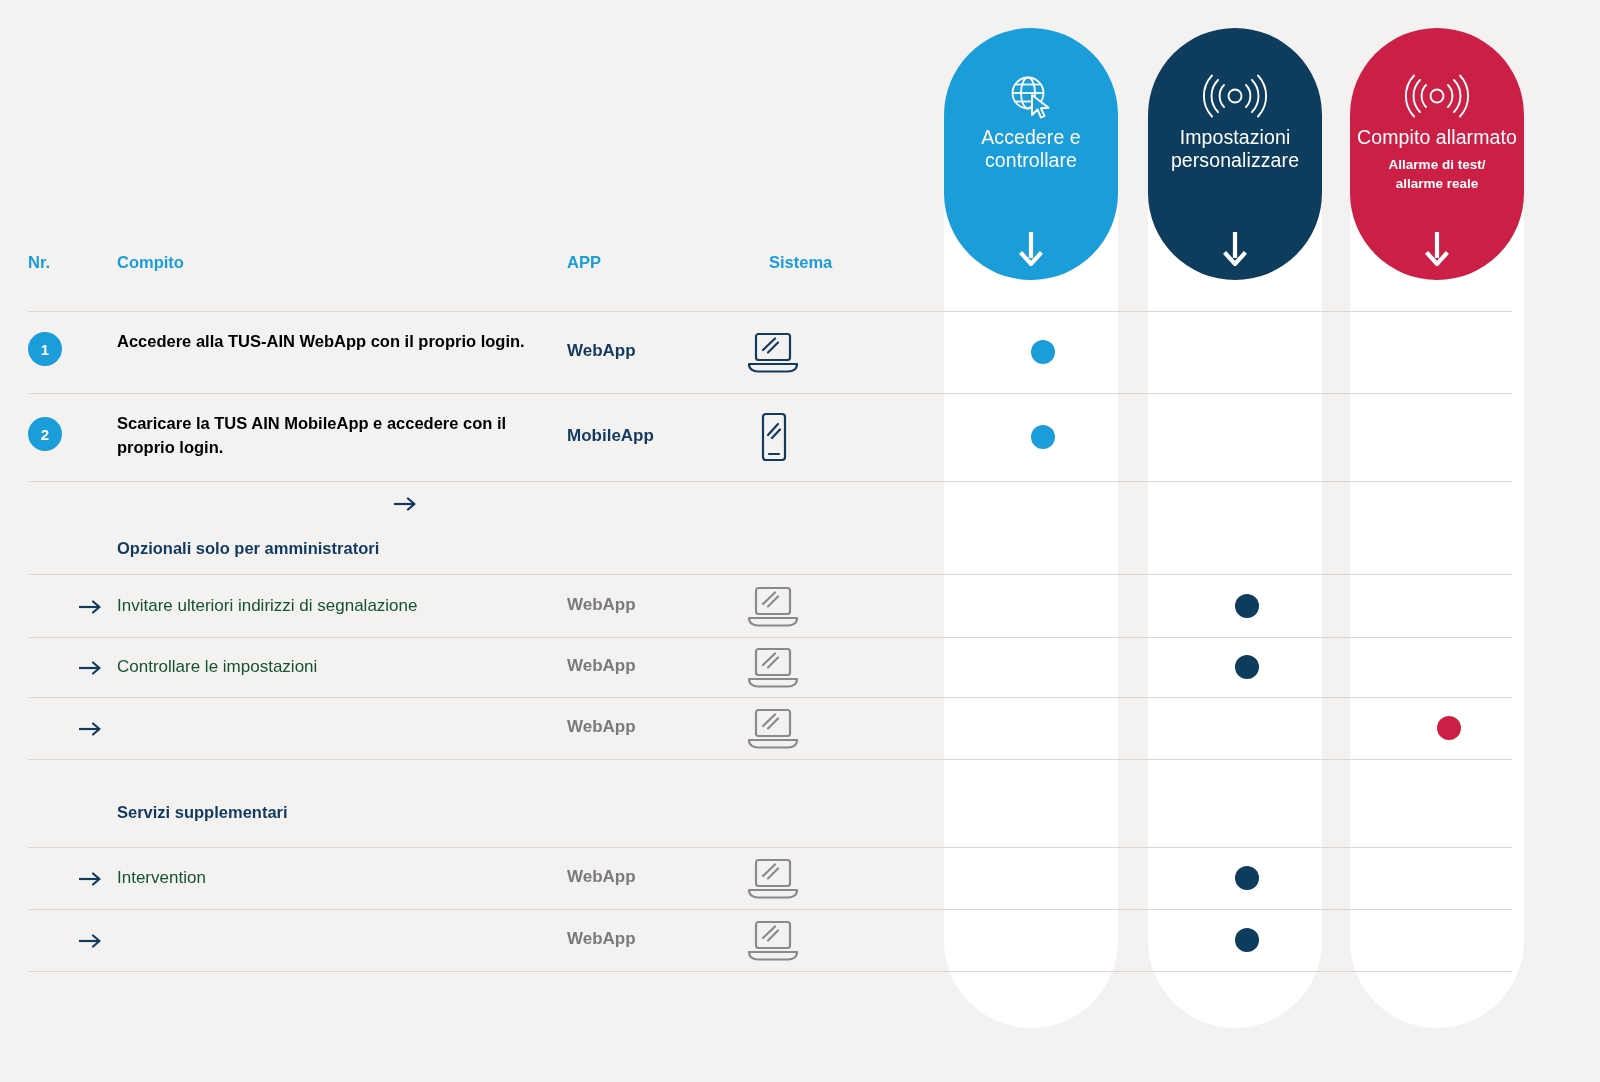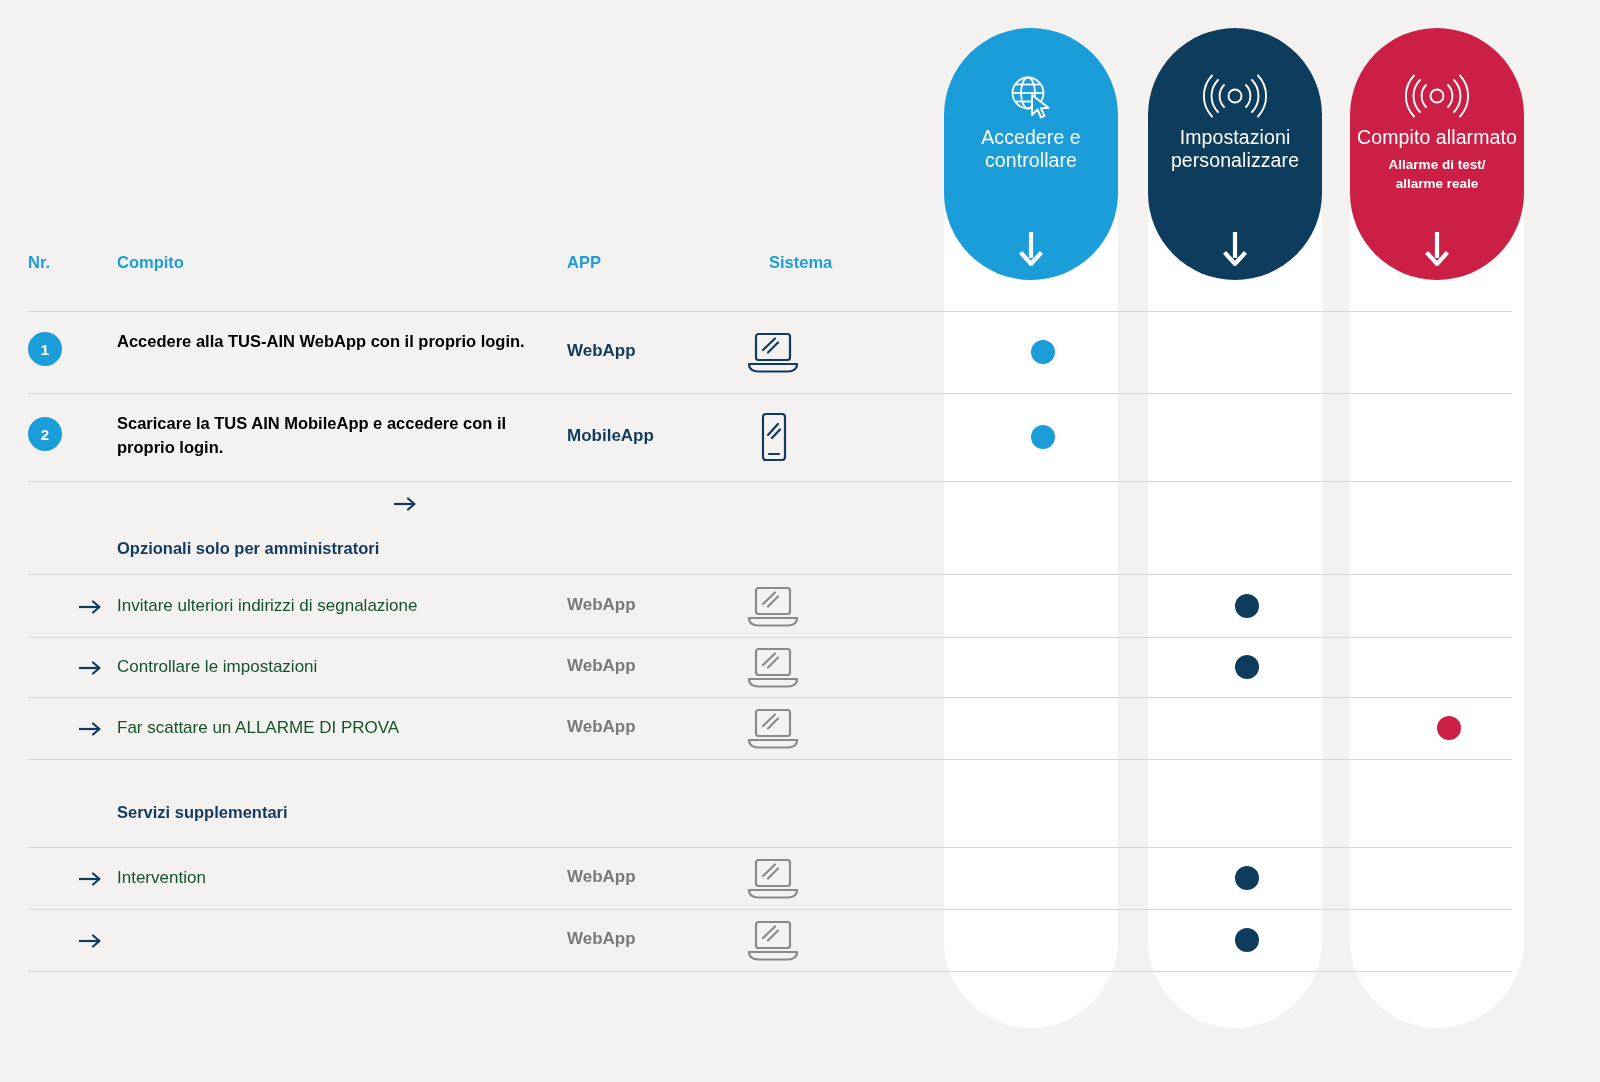--- a/index.html
+++ b/index.html
@@ -308,21 +308,20 @@
             <path d="M5 35 H53 C53 40 49 42.5 44 42.5 H14 C9 42.5 5 40 5 35 Z" fill="none" stroke="#8a8a8a" stroke-width="2.2" stroke-linejoin="round"></path>
           </svg></div>
         <div class="dot c1" style="top: 18px; background: rgb(14, 60, 93);"></div>
       </div>
       <div class="divider" style="top: 697px;"></div>
       <div class="row" style="top: 697px; height: 62px;">
         <div class="arrow-lead" style="top: 22px;"><svg width="26" height="16" viewBox="0 0 26 16">
             <line x1="1" y1="8" x2="20" y2="8" stroke="#123a5e" stroke-width="2.2"></line>
             <path d="M15 2.5 L21.5 8 L15 13.5" fill="none" stroke="#123a5e" stroke-width="2.2" stroke-linecap="round" stroke-linejoin="round"></path>
           </svg></div>
-        <div class="task sub" style="top: 19px;">Far scattare un ALLARME DI PROVA</div>
         <div class="app sub" style="top: 20px;">WebApp</div>
         <div class="sysicon" style="top: 8px;"><svg width="58" height="46" viewBox="0 0 58 46">
             <rect x="12" y="5" width="34" height="26" rx="2.5" fill="none" stroke="#8a8a8a" stroke-width="2.2"></rect>
             <line x1="19" y1="21" x2="31" y2="9.5" stroke="#8a8a8a" stroke-width="2.2" stroke-linecap="round"></line>
             <line x1="24" y1="23.5" x2="34" y2="13.5" stroke="#8a8a8a" stroke-width="2.2" stroke-linecap="round"></line>
             <path d="M5 35 H53 C53 40 49 42.5 44 42.5 H14 C9 42.5 5 40 5 35 Z" fill="none" stroke="#8a8a8a" stroke-width="2.2" stroke-linejoin="round"></path>
           </svg></div>
         <div class="dot c2" style="top: 19px; background: rgb(204, 31, 69);"></div>
       </div>
       <div class="divider" style="top: 759px;"></div>

